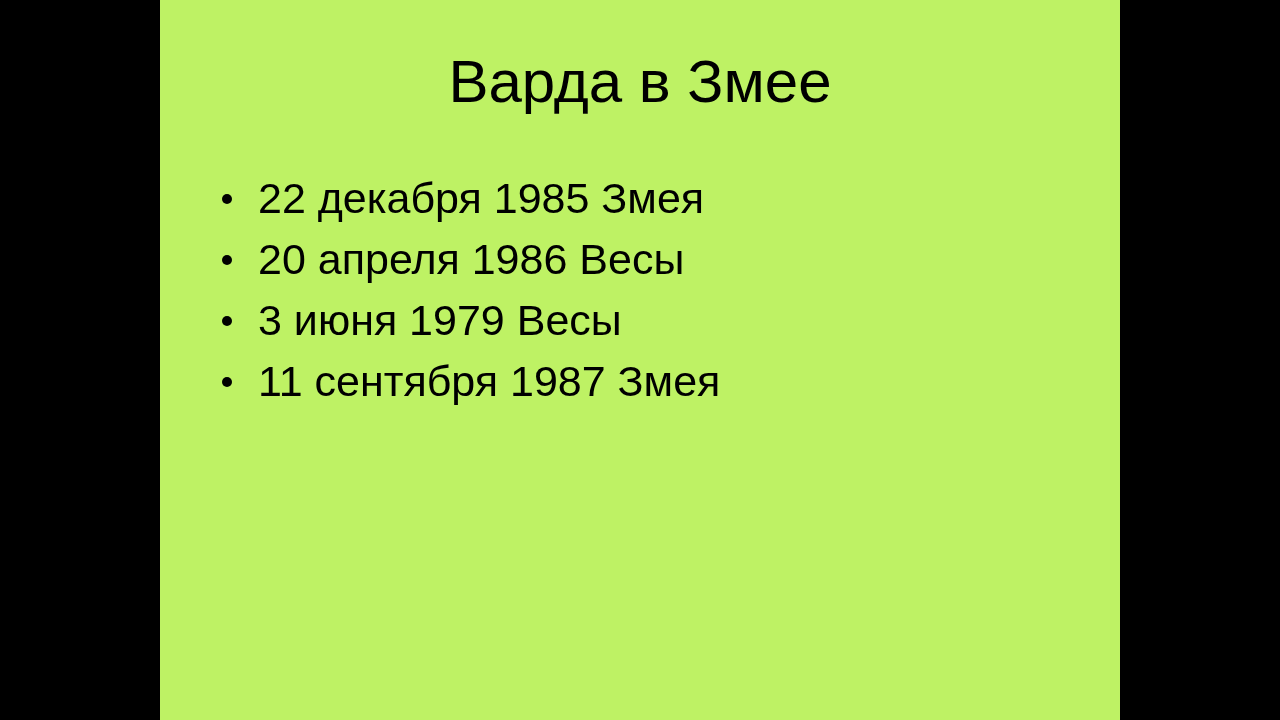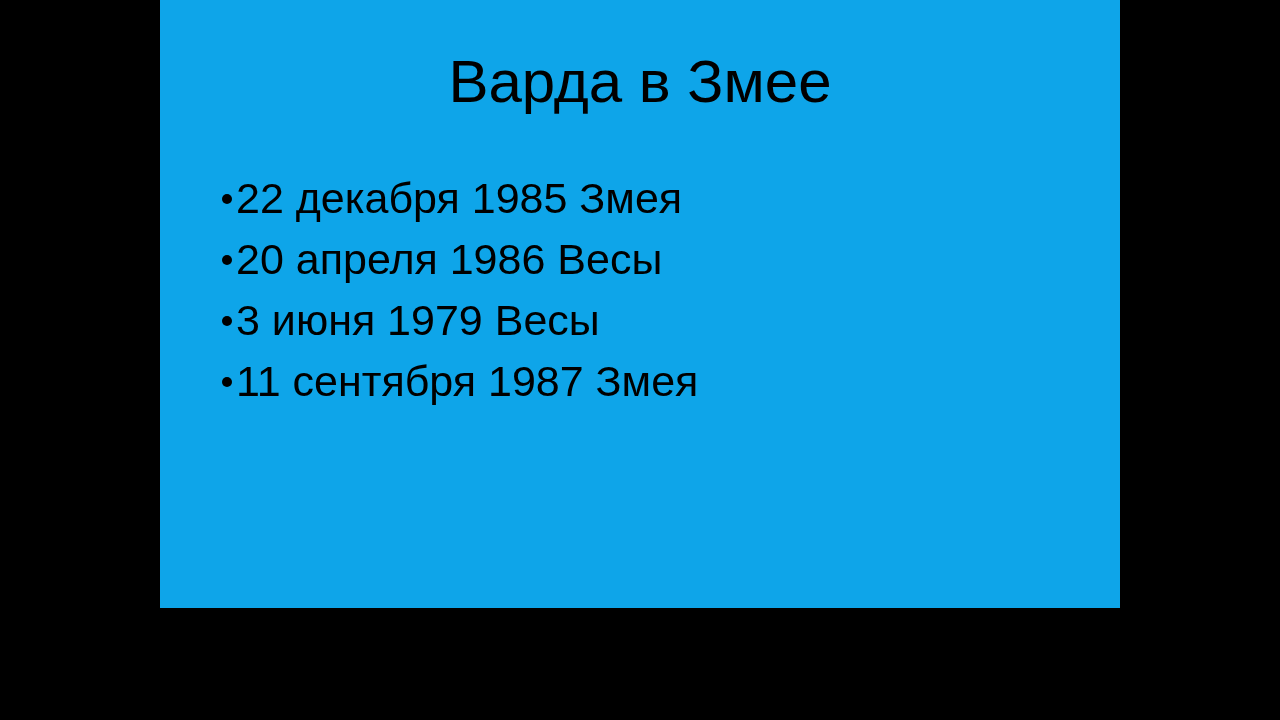--- a/index.html
+++ b/index.html
@@ -19,22 +19,22 @@
     width: 1280px;
     height: 720px;
     background: #000000;
   }
 
   #slide {
     position: absolute;
     left: 160px;
     top: 0px;
     width: 960px;
-    height: 608px;
-    background: #0ea5e9;
+    height: 720px;
+    background: #bef264;
     overflow: hidden;
   }
 
   #slide-title {
     position: absolute;
     left: 0;
     top: 52px;
     width: 960px;
     text-align: center;
     font-size: 60px;
@@ -51,21 +51,21 @@
     top: 168px;
     width: 960px;
     list-style: none;
     margin: 0;
     padding: 0;
   }
 
   #bullet-list .bullet-item {
     position: relative;
     height: 61px;
-    padding-left: 76px;
+    padding-left: 98px;
     font-size: 43px;
     line-height: 61px;
     color: #000000;
     white-space: nowrap;
   }
 
   #bullet-list .bullet-marker {
     position: absolute;
     left: 62px;
     top: 50%;

